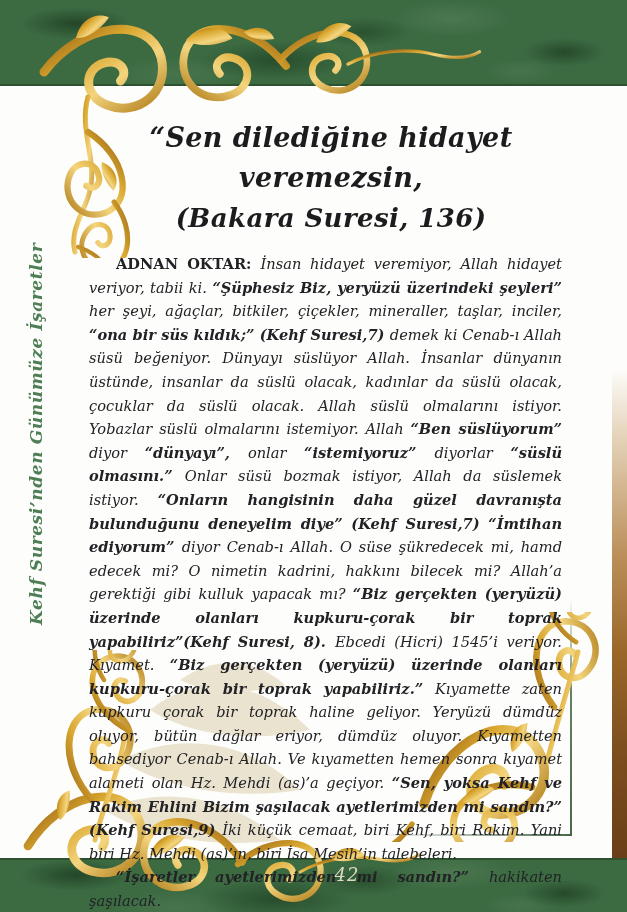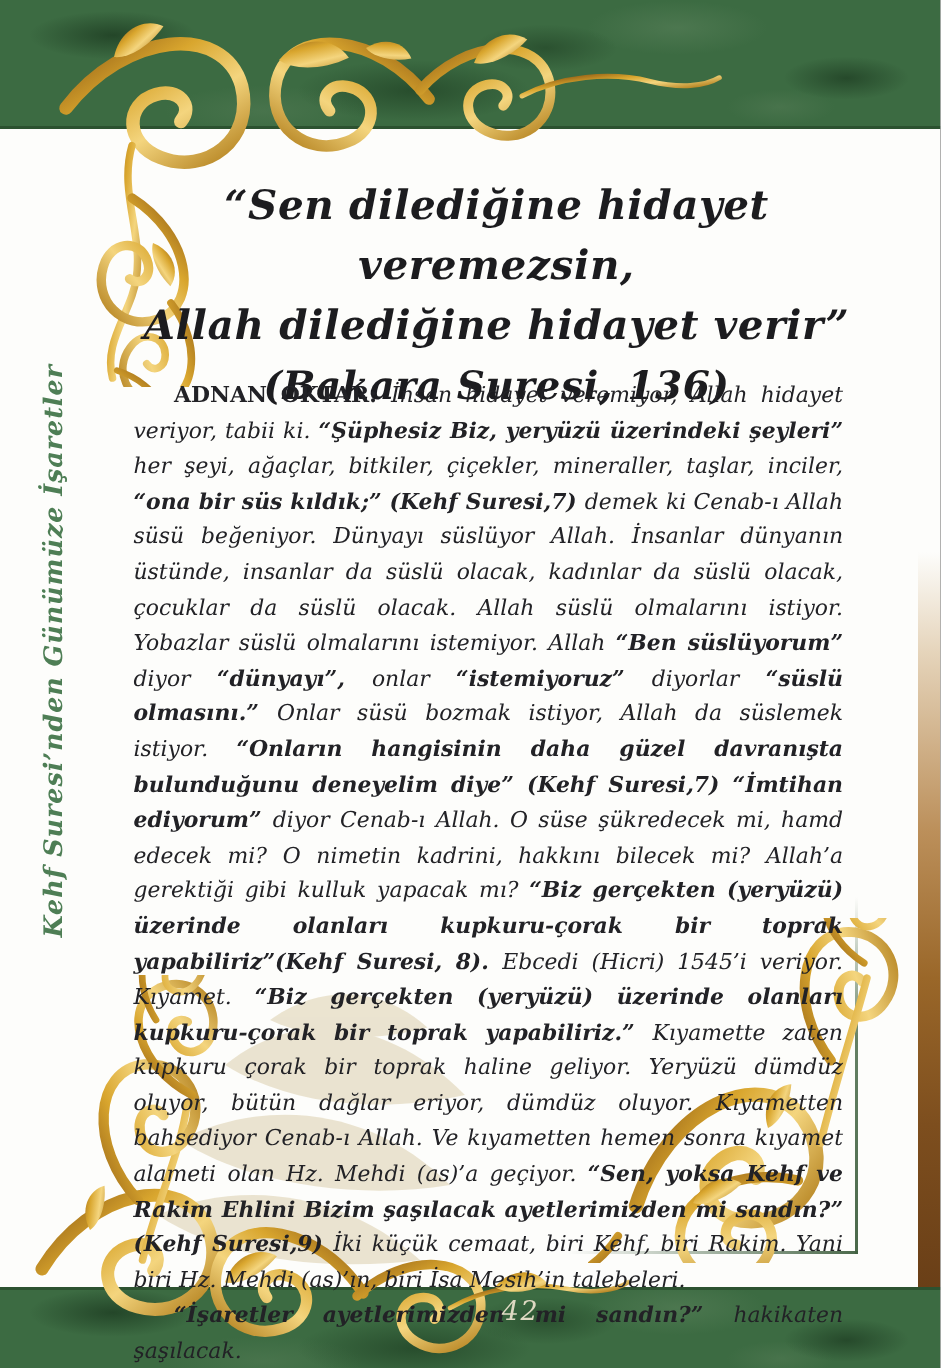--- a/index.html
+++ b/index.html
@@ -144,21 +144,20 @@
     <use href="#curl" transform="translate(162,95) rotate(-75) scale(1.1)"></use>
     <use href="#curl" transform="translate(184,30) rotate(-95) scale(0.8)"></use>
     <use href="#curl" transform="translate(20,212) rotate(175) scale(0.9)"></use>
     <path d="M155,150 C 165,110 178,70 186,40" fill="none" stroke="url(#gold)" stroke-width="5" stroke-linecap="round"></path>
     <use href="#leaf" transform="translate(120,140) rotate(-50) scale(0.85)"></use>
     <use href="#leaf" transform="translate(70,190) rotate(-10) scale(0.9)"></use>
   </svg>
 
   <div class="quote">
     <div>“Sen dilediğine hidayet veremezsin,</div>
-    <div>Allah dilediğine hidayet verir”</div>
     <div class="ref">(Bakara Suresi, 136)</div>
   </div>
 
   <div class="vtitle">Kehf Suresi’nden Günümüze İşaretler</div>
 
   <div class="body">
       <p><span class="run-bold">ADNAN OKTAR: </span><span class="run-italic">İnsan hidayet veremiyor, Allah hidayet veriyor, tabii ki. </span><span class="run-bolditalic">“Şüphesiz Biz, yeryüzü üzerindeki şeyleri” </span><span class="run-italic">her şeyi, ağaçlar, bitkiler, çiçekler, mineraller, taşlar, inciler, </span><span class="run-bolditalic">“ona bir süs kıldık;” (Kehf Suresi,7) </span><span class="run-italic">demek ki Cenab-ı Allah süsü beğeniyor. Dünyayı süslüyor Allah. İnsanlar dünyanın üstünde, insanlar da süslü olacak, kadınlar da süslü olacak, çocuklar da süslü olacak. Allah süslü olmalarını istiyor. Yobazlar süslü olmalarını istemiyor. Allah </span><span class="run-bolditalic">“Ben süslüyorum” </span><span class="run-italic">diyor </span><span class="run-bolditalic">“dünyayı”, </span><span class="run-italic">onlar </span><span class="run-bolditalic">“istemiyoruz” </span><span class="run-italic">diyorlar </span><span class="run-bolditalic">“süslü olmasını.” </span><span class="run-italic">Onlar süsü bozmak istiyor, Allah da süslemek istiyor. </span><span class="run-bolditalic">“Onların hangisinin daha güzel davranışta bulunduğunu deneyelim diye” (Kehf Suresi,7) “İmtihan ediyorum” </span><span class="run-italic">diyor Cenab-ı Allah. O süse şükredecek mi, hamd edecek mi? O nimetin kadrini, hakkını bilecek mi? Allah’a gerektiği gibi kulluk yapacak mı? </span><span class="run-bolditalic">“Biz gerçekten (yeryüzü) üzerinde olanları kupkuru-çorak bir toprak yapabiliriz”(Kehf Suresi, 8). </span><span class="run-italic">Ebcedi (Hicri) 1545’i veriyor. Kıyamet. </span><span class="run-bolditalic">“Biz gerçekten (yeryüzü) üzerinde olanları kupkuru-çorak bir toprak yapabiliriz.” </span><span class="run-italic">Kıyamette zaten kupkuru çorak bir toprak haline geliyor. Yeryüzü dümdüz oluyor, bütün dağlar eriyor, dümdüz oluyor. Kıyametten bahsediyor Cenab-ı Allah. Ve kıyametten hemen sonra kıyamet alameti olan Hz. Mehdi (as)’a geçiyor. </span><span class="run-bolditalic">“Sen, yoksa Kehf ve Rakim Ehlini Bizim şaşılacak ayetlerimizden mi sandın?” (Kehf Suresi,9) </span><span class="run-italic">İki küçük cemaat, biri Kehf, biri Rakim. Yani biri Hz. Mehdi (as)’ın, biri İsa Mesih’in talebeleri.</span></p>
       <p><span class="run-bolditalic">“İşaretler ayetlerimizden mi sandın?” </span><span class="run-italic">hakikaten şaşılacak.</span></p>
     </div>
 

